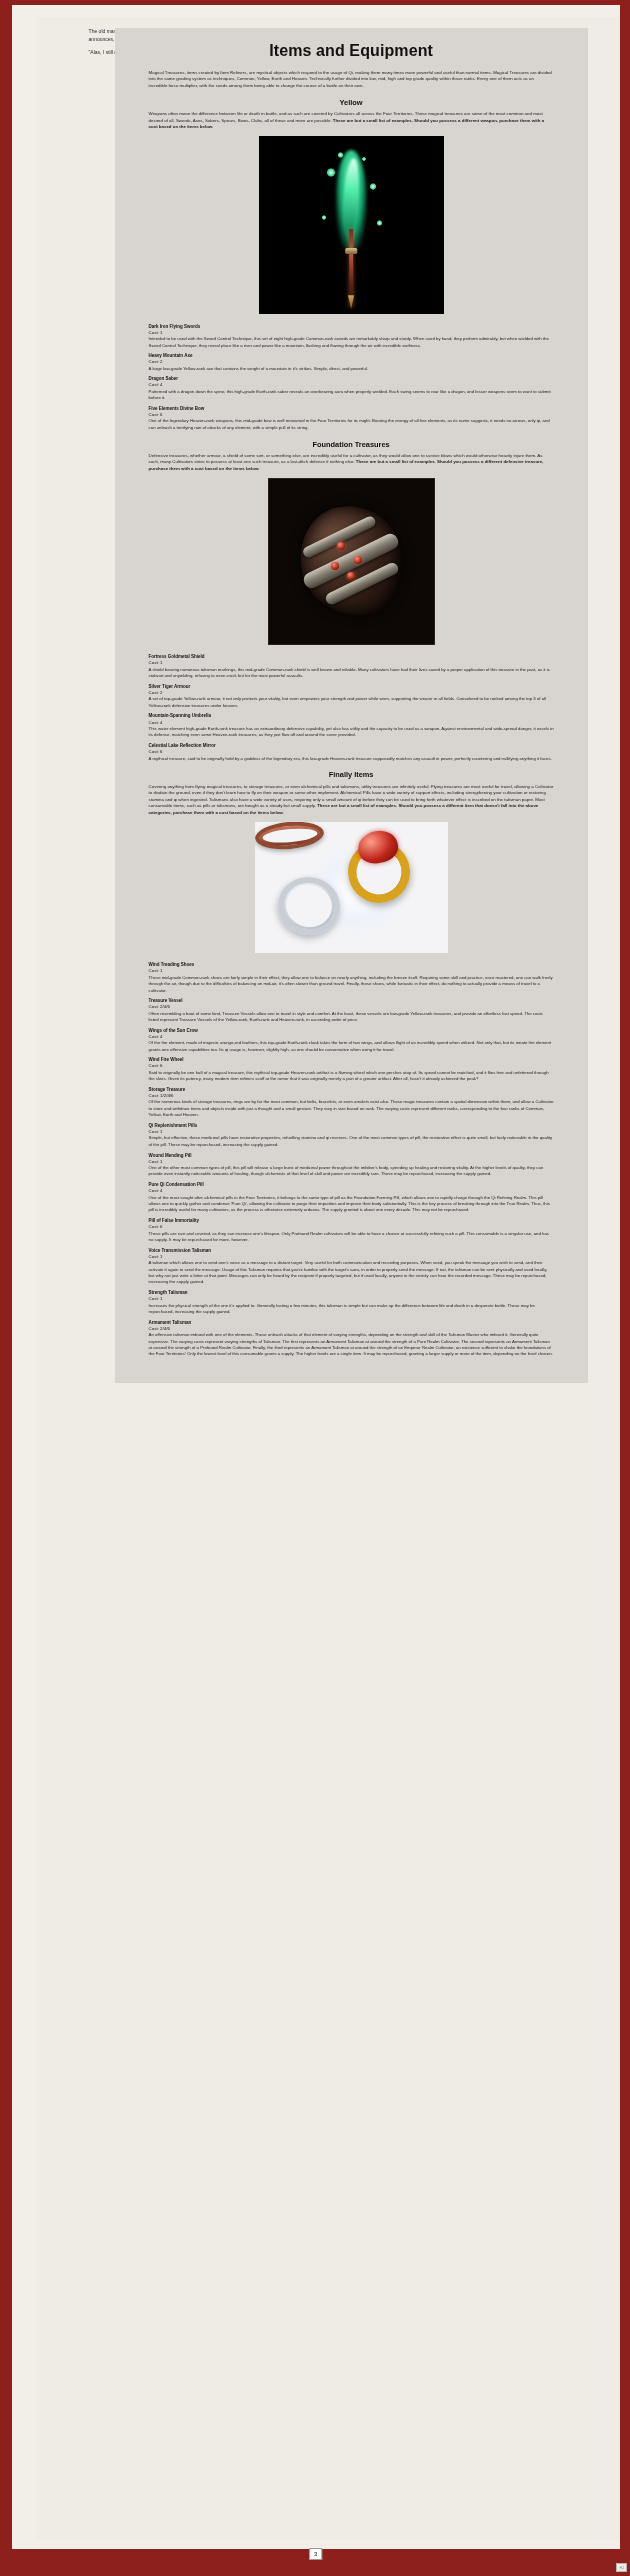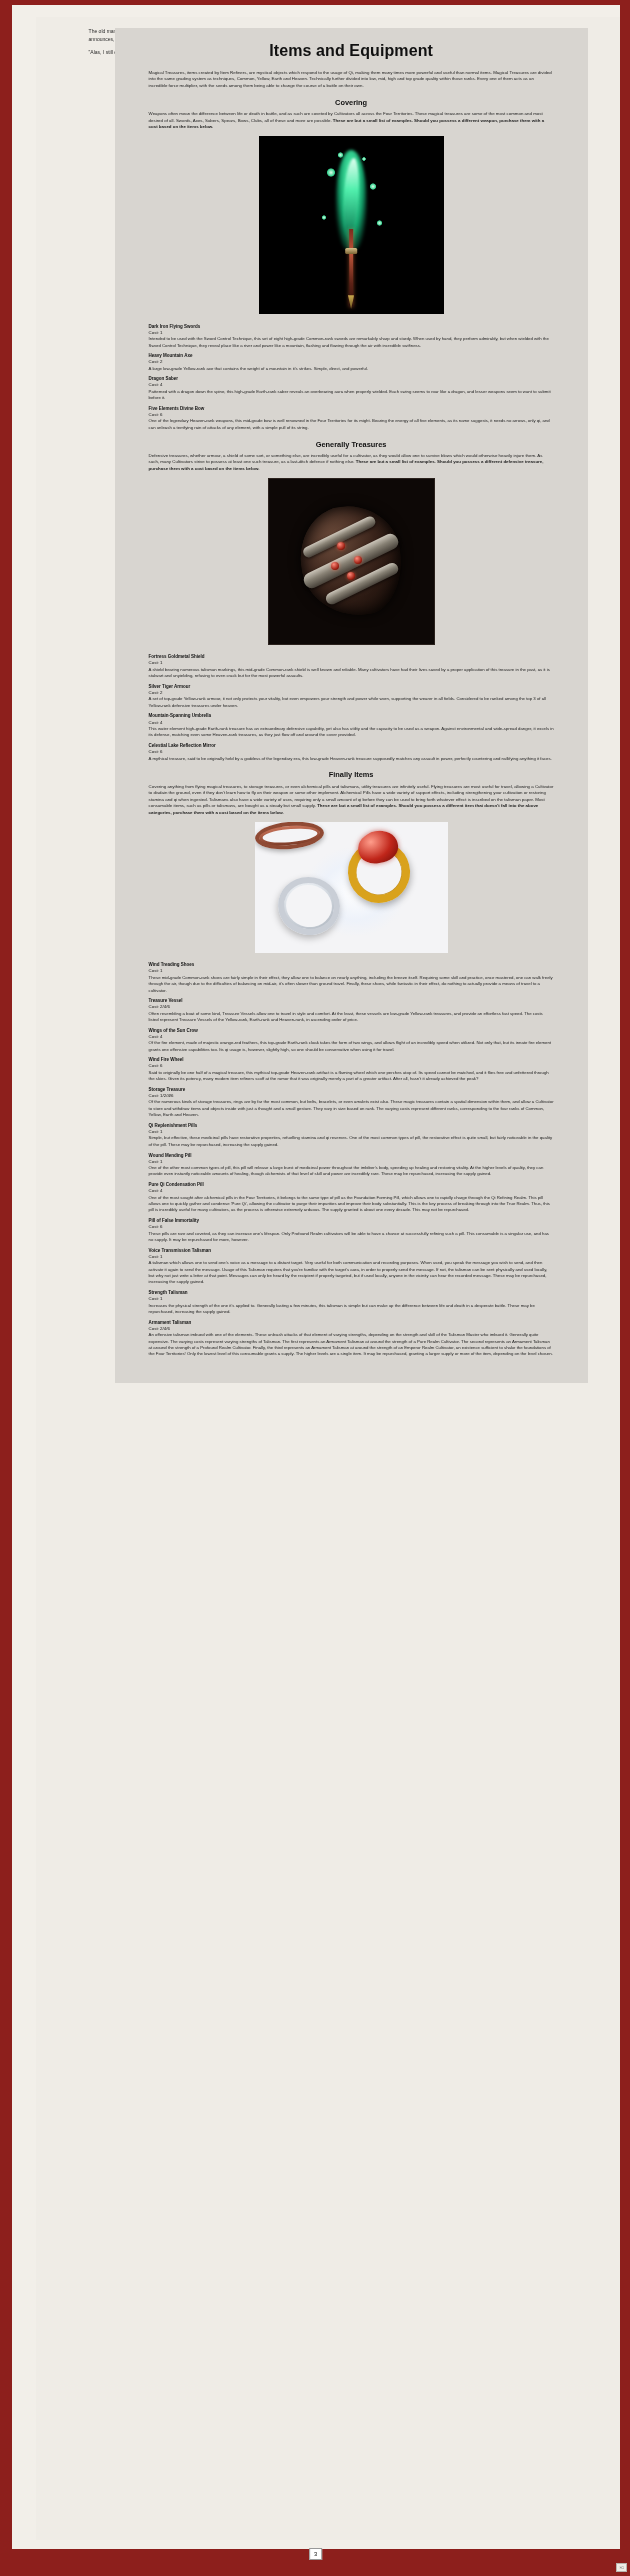--- a/index.html
+++ b/index.html
@@ -257,21 +257,21 @@
         <p>"Alas, I still can't quite tell... What about your belongings? Every young Cultivator has their favourite Magical Treasure," he laughs at his own statement, alleviating the patronising tone.</p>
       </div>
 
       <div class="doc">
         <div class="doc-pad">
 
           <h1 class="title">Items and Equipment</h1>
 
           <p class="body">Magical Treasures, items created by Item Refiners, are mystical objects which respond to the usage of Qi, making them many times more powerful and useful than normal items. Magical Treasures are divided into the same grading system as techniques, Common, Yellow, Earth and Heaven. Technically further divided into low, mid, high and top grade quality within those ranks. Every one of them acts as an incredible force multiplier, with the seeds among them being able to change the course of a battle on their own.</p>
 
-          <h2 class="section">Covering</h2>
+          <h2 class="section">Yellow</h2>
           <p class="body">Weapons often mean the difference between life or death in battle, and as such are coveted by Cultivators all across the Four Territories. These magical treasures are some of the most common and most desired of all. Swords, Axes, Sabers, Spears, Bows, Clubs, all of these and more are possible. <b>These are but a small list of examples. Should you possess a different weapon, purchase them with a cost based on the items below.</b></p>
 
           <div class="figure">
             <div class="img-weapon">
               <div class="glow-core"></div>
               <div class="glow-core2"></div>
               <div class="staff-shaft"></div>
               <div class="staff-wrap"></div>
               <div class="staff-tip"></div>
               <div class="spark" style="left:68px;top:32px;width:8.4px;height:8.4px;"></div>
@@ -299,21 +299,21 @@
               <div class="cost">Cost: 4</div>
               <div class="desc">Patterned with a dragon down the spine, this high-grade Earth-rank saber reveals an overbearing aura when properly wielded. Each swing seems to roar like a dragon, and lesser weapons seem to want to submit before it.</div>
             </div>
             <div class="entry">
               <div class="nm">Five Elements Divine Bow</div>
               <div class="cost">Cost: 6</div>
               <div class="desc">One of the legendary Heaven-rank weapons, this mid-grade bow is well renowned in the Four Territories for its might. Bearing the energy of all five elements, as its name suggests, it needs no arrows, only qi, and can unleash a terrifying rain of attacks of any element, with a simple pull of its string.</div>
             </div>
           </div>
 
-          <h2 class="section">Generally Treasures</h2>
+          <h2 class="section">Foundation Treasures</h2>
           <p class="body">Defensive treasures, whether armour, a shield of some sort, or something else, are incredibly useful for a cultivator, as they would allow one to survive blows which would otherwise heavily injure them. As such, many Cultivators strive to possess at least one such treasure, as a last-ditch defence if nothing else. <b>These are but a small list of examples. Should you possess a different defensive treasure, purchase them with a cost based on the items below.</b></p>
 
           <div class="figure">
             <div class="img-treasure">
               <div class="shell"></div>
               <div class="shell-band b3"></div>
               <div class="shell-band"></div>
               <div class="shell-band b2"></div>
               <div class="gem" style="left:68px;top:63px;"></div>
               <div class="gem" style="left:85px;top:77px;"></div>

